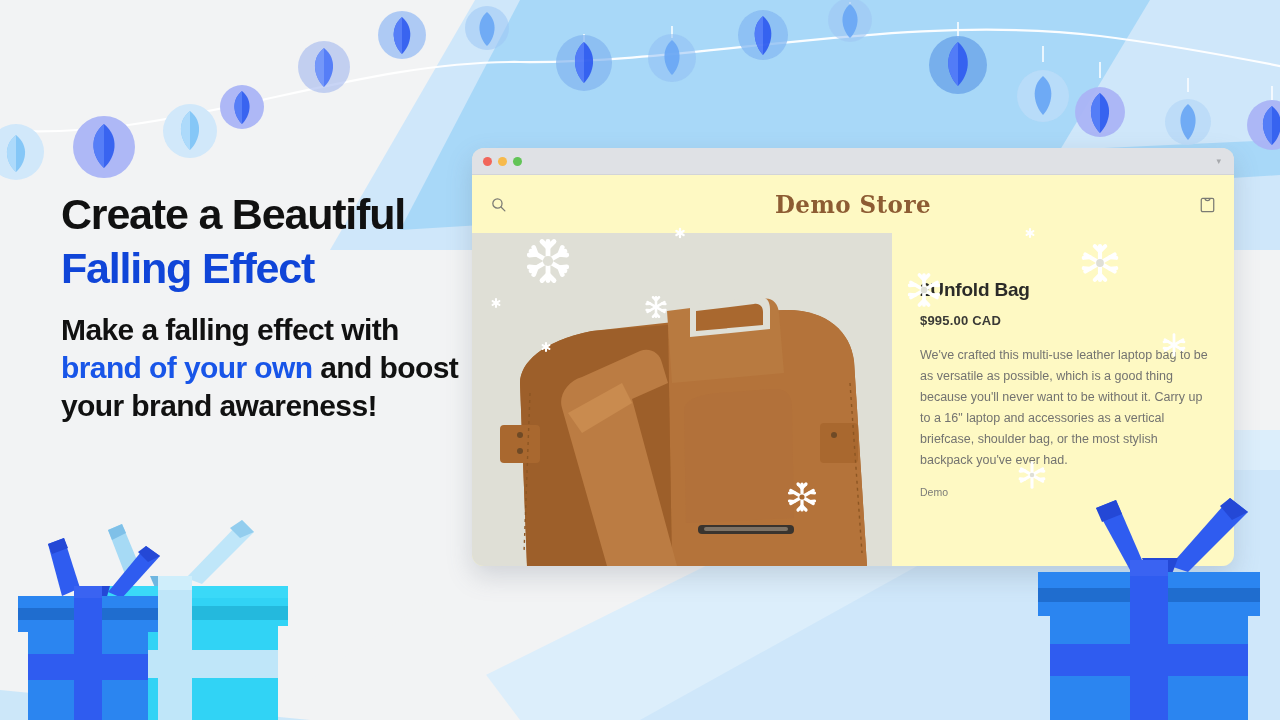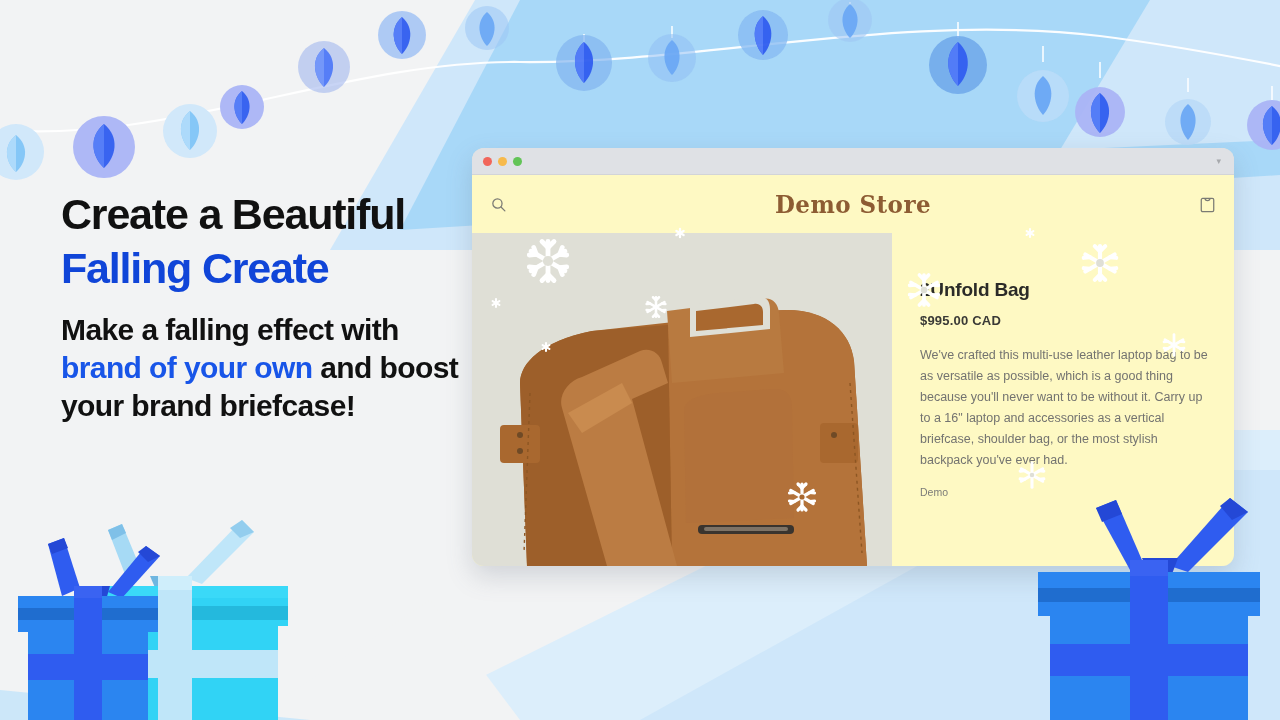--- a/index.html
+++ b/index.html
@@ -246,27 +246,27 @@
       <line x1="1272" y1="100" x2="1272" y2="86" stroke="#fff" stroke-width="1.6"></line>
       <circle cx="1272" cy="125" r="25" fill="#aab5f6"></circle>
       <path d="M1272,106 C1286,117 1282,135 1272,145 C1262,135 1258,117 1272,106 Z" fill="#2f5cf0"></path>
       <path d="M1272,106 L1272,145 C1262,135 1258,117 1272,106 Z" fill="#4d78f7"></path>
     </g>
   </svg>
 
   <div class="copy">
     <div class="headline">
       <span>Create a Beautiful</span>
-      <span class="accent">Falling Create</span>
+      <span class="accent">Falling Effect</span>
     </div>
     <div class="subcopy">
       <span>Make a falling effect with</span>
       <span class="accent">brand of your own</span><span> and</span>
       <span>boost your brand</span>
-      <span>briefcase!</span>
+      <span>awareness!</span>
     </div>
   </div>
 
   <div class="browser">
 
     <div class="titlebar">
       <span class="dot red"></span>
       <span class="dot yellow"></span>
       <span class="dot green"></span>
       <span class="tb-chevron">▾</span>

